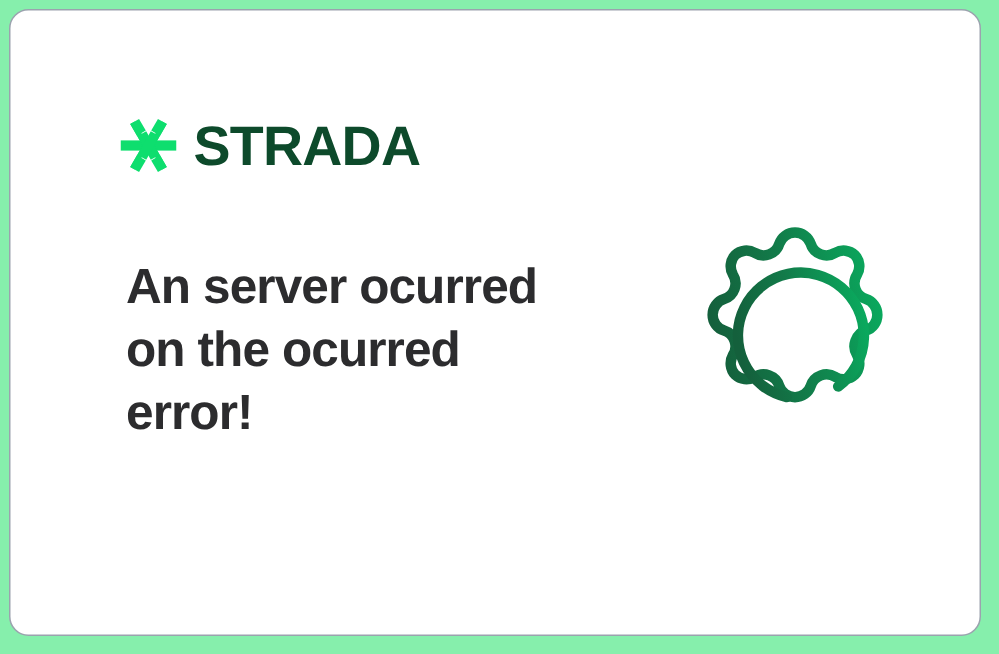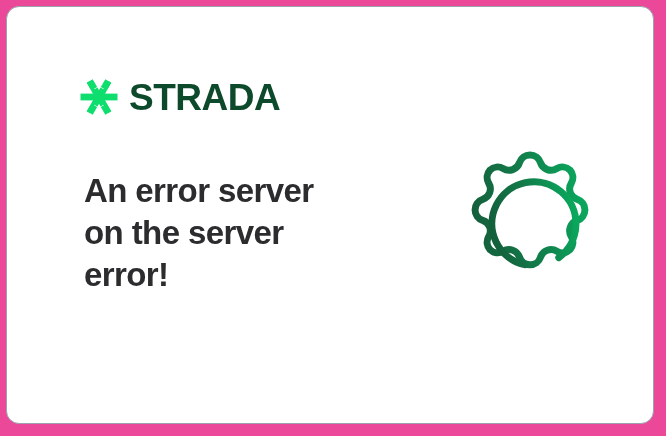--- a/index.html
+++ b/index.html
@@ -11,21 +11,21 @@
     width: 666px;
     height: 436px;
     font-family: "Liberation Sans", sans-serif;
     -webkit-font-smoothing: antialiased;
   }
 
   .screen {
     position: relative;
     width: 666px;
     height: 436px;
-    background: #ec4899;
+    background: #86efac;
     overflow: hidden;
   }
 
   
   .error-card {
     position: absolute;
     left: 6px;
     top: 6px;
     width: 648px;
     height: 418px;
@@ -138,22 +138,22 @@
               <rect x="1.5" y="16.6" width="9" height="6.8"></rect>
               <rect x="29.5" y="16.6" width="9" height="6.8"></rect>
             </g>
           </g>
         </svg>
       </span>
       <span class="brand-word">STRADA</span>
     </div>
 
     <div class="message">
-      <span class="message-line">An error server</span>
-      <span class="message-line">on the server</span>
+      <span class="message-line">An server ocurred</span>
+      <span class="message-line">on the ocurred</span>
       <span class="message-line">error!</span>
     </div>
 
     <div class="gear-art">
       <svg viewBox="0 0 160 160" aria-hidden="true">
         <defs>
           <linearGradient id="gearGrad" x1="0" y1="0.55" x2="1" y2="0.35">
             <stop offset="0%" stop-color="#14603c"></stop>
             <stop offset="45%" stop-color="#127a49"></stop>
             <stop offset="100%" stop-color="#0aa85d"></stop>

